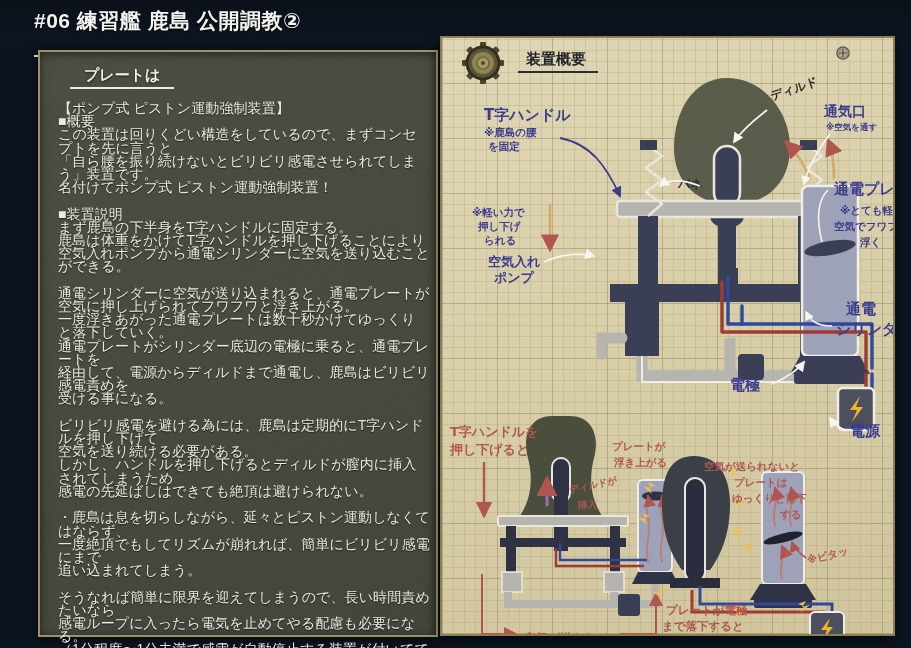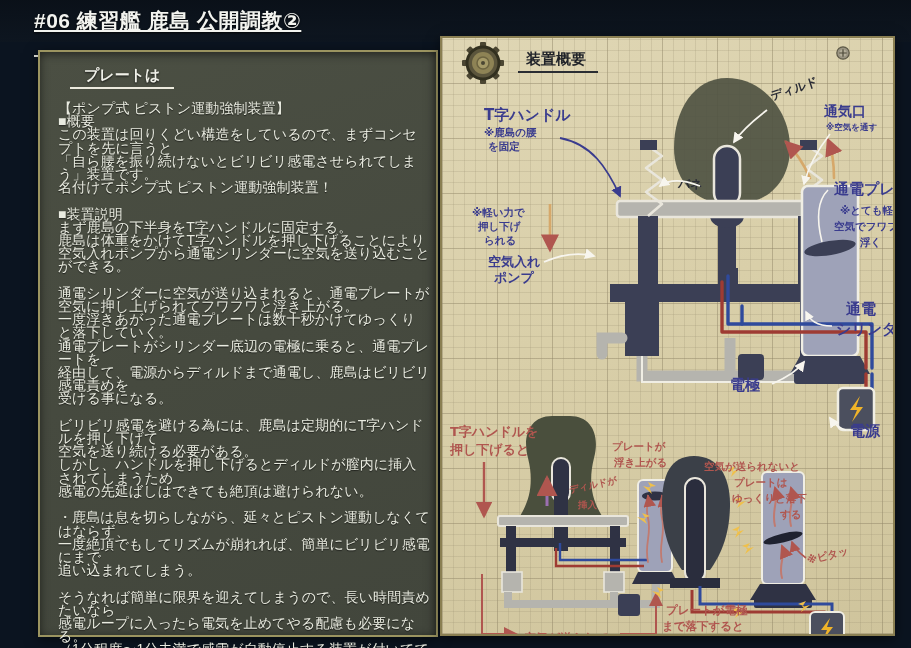--- a/index.html
+++ b/index.html
@@ -38,21 +38,21 @@
   #title-bar{
     position:absolute; left:0; top:0; width:911px; height:42px;
     background:linear-gradient(180deg,rgba(10,16,24,.92),rgba(14,22,32,.82));
   }
   #title-text{
     position:absolute; left:34px; top:7px;
     font-size:21px; font-weight:700; color:#f2f3ef;
     letter-spacing:.5px; white-space:nowrap;
     text-shadow:0 1px 2px rgba(0,0,0,.8);
     border-bottom:2px solid #e9eae4;
-    padding-bottom:20px; padding-right:22px;text-decoration:underline;
+    padding-bottom:20px; padding-right:22px;
   }
 
   
   #text-panel{
     position:absolute; left:38px; top:50px; width:400px; height:587px;
     background:linear-gradient(160deg,#4b4f43 0%,#464a3f 50%,#42463c 100%);
     border:2px solid #9b9460;
     box-shadow:0 2px 10px rgba(0,0,0,.55) inset, 0 3px 12px rgba(0,0,0,.5);
   }
   #text-panel-heading{

